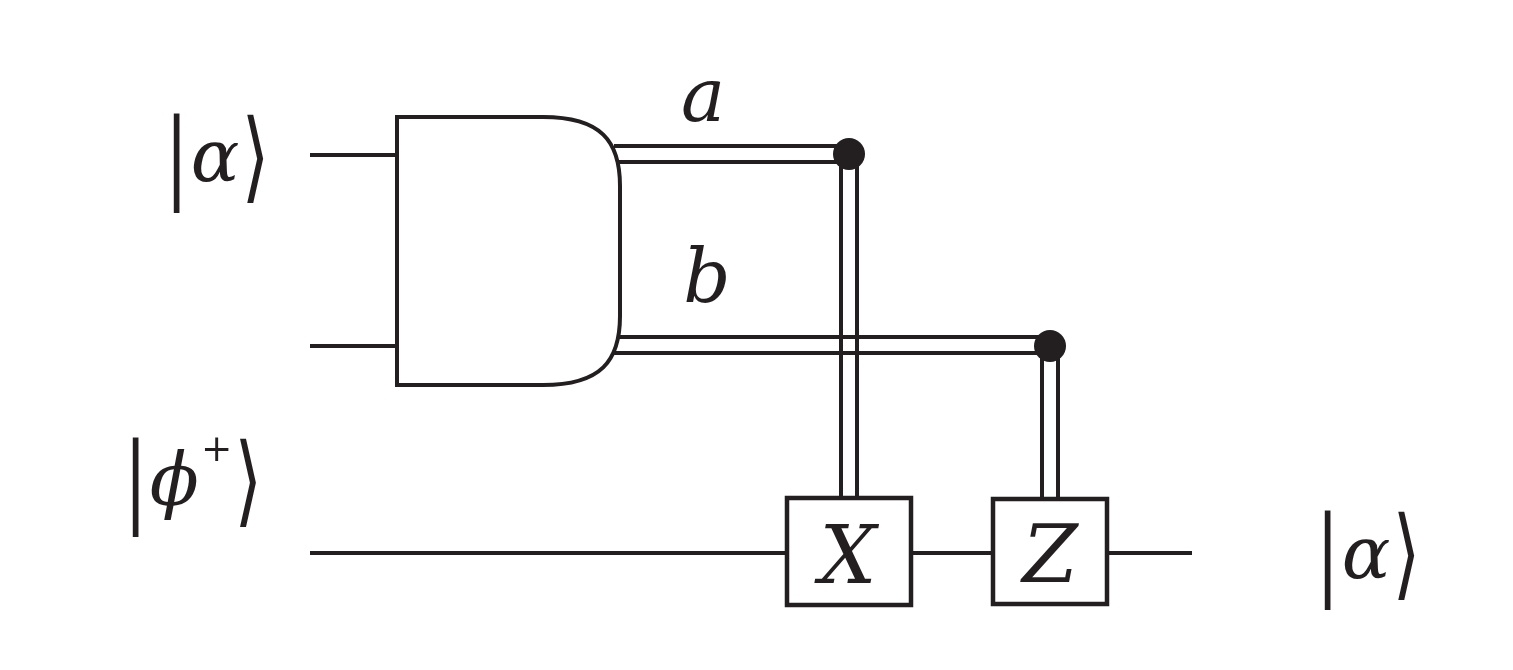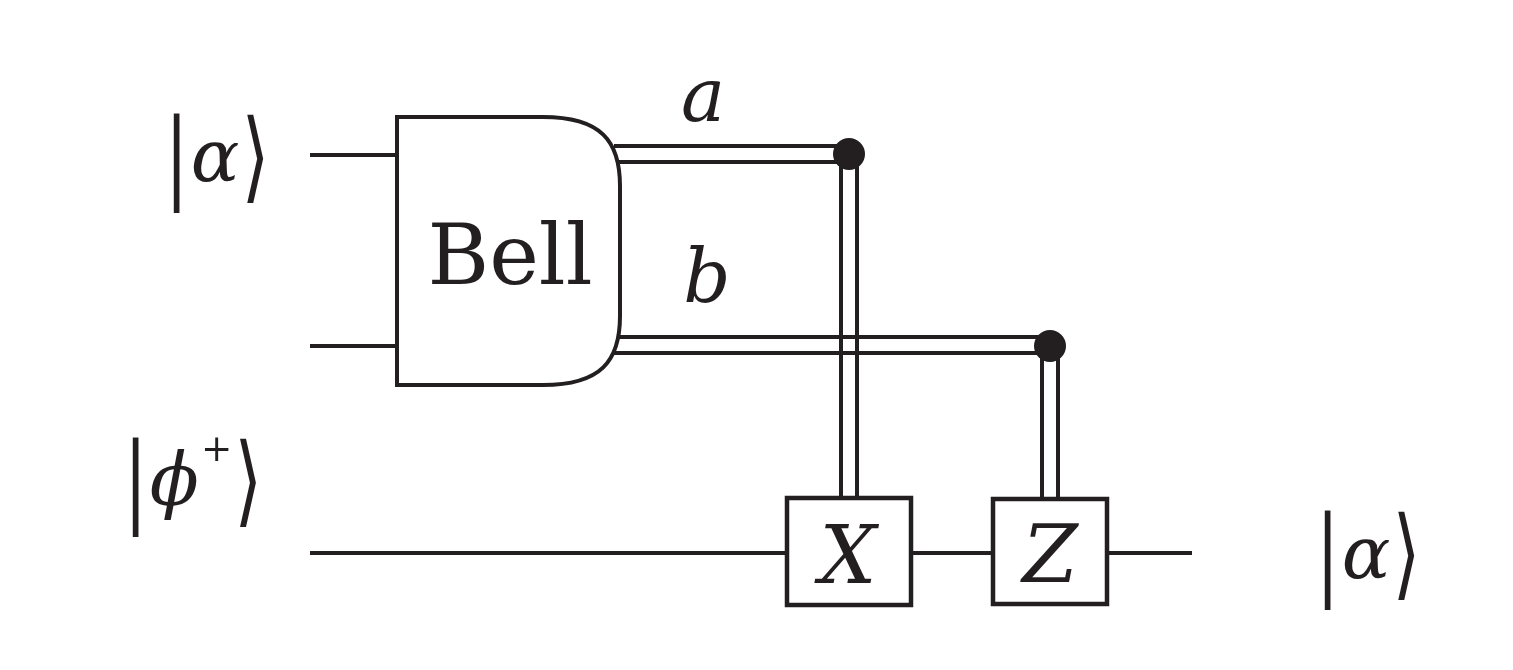--- a/index.html
+++ b/index.html
@@ -86,17 +86,16 @@
     <span class="delim">|</span><span class="letter">ϕ</span><sup class="sp">+</sup><span class="delim">⟩</span>
   </div>
 
   <div class="lbl ket-wrap" style="left:1368px; top:553px;">
     <span class="delim">|</span><span class="letter">α</span><span class="delim">⟩</span>
   </div>
 
   <div class="lbl math wirelab" style="left:703px; top:95px;">a</div>
   <div class="lbl math wirelab" style="left:707px; top:276px;">b</div>
 
-  <div class="lbl bell-text" style="left:510px; top:255px;">Bell</div>
   <div class="lbl math gatelab" style="left:848px; top:556px;">X</div>
   <div class="lbl math gatelab" style="left:1050px; top:555px;">Z</div>
 
 </div>
 
 </body></html>

